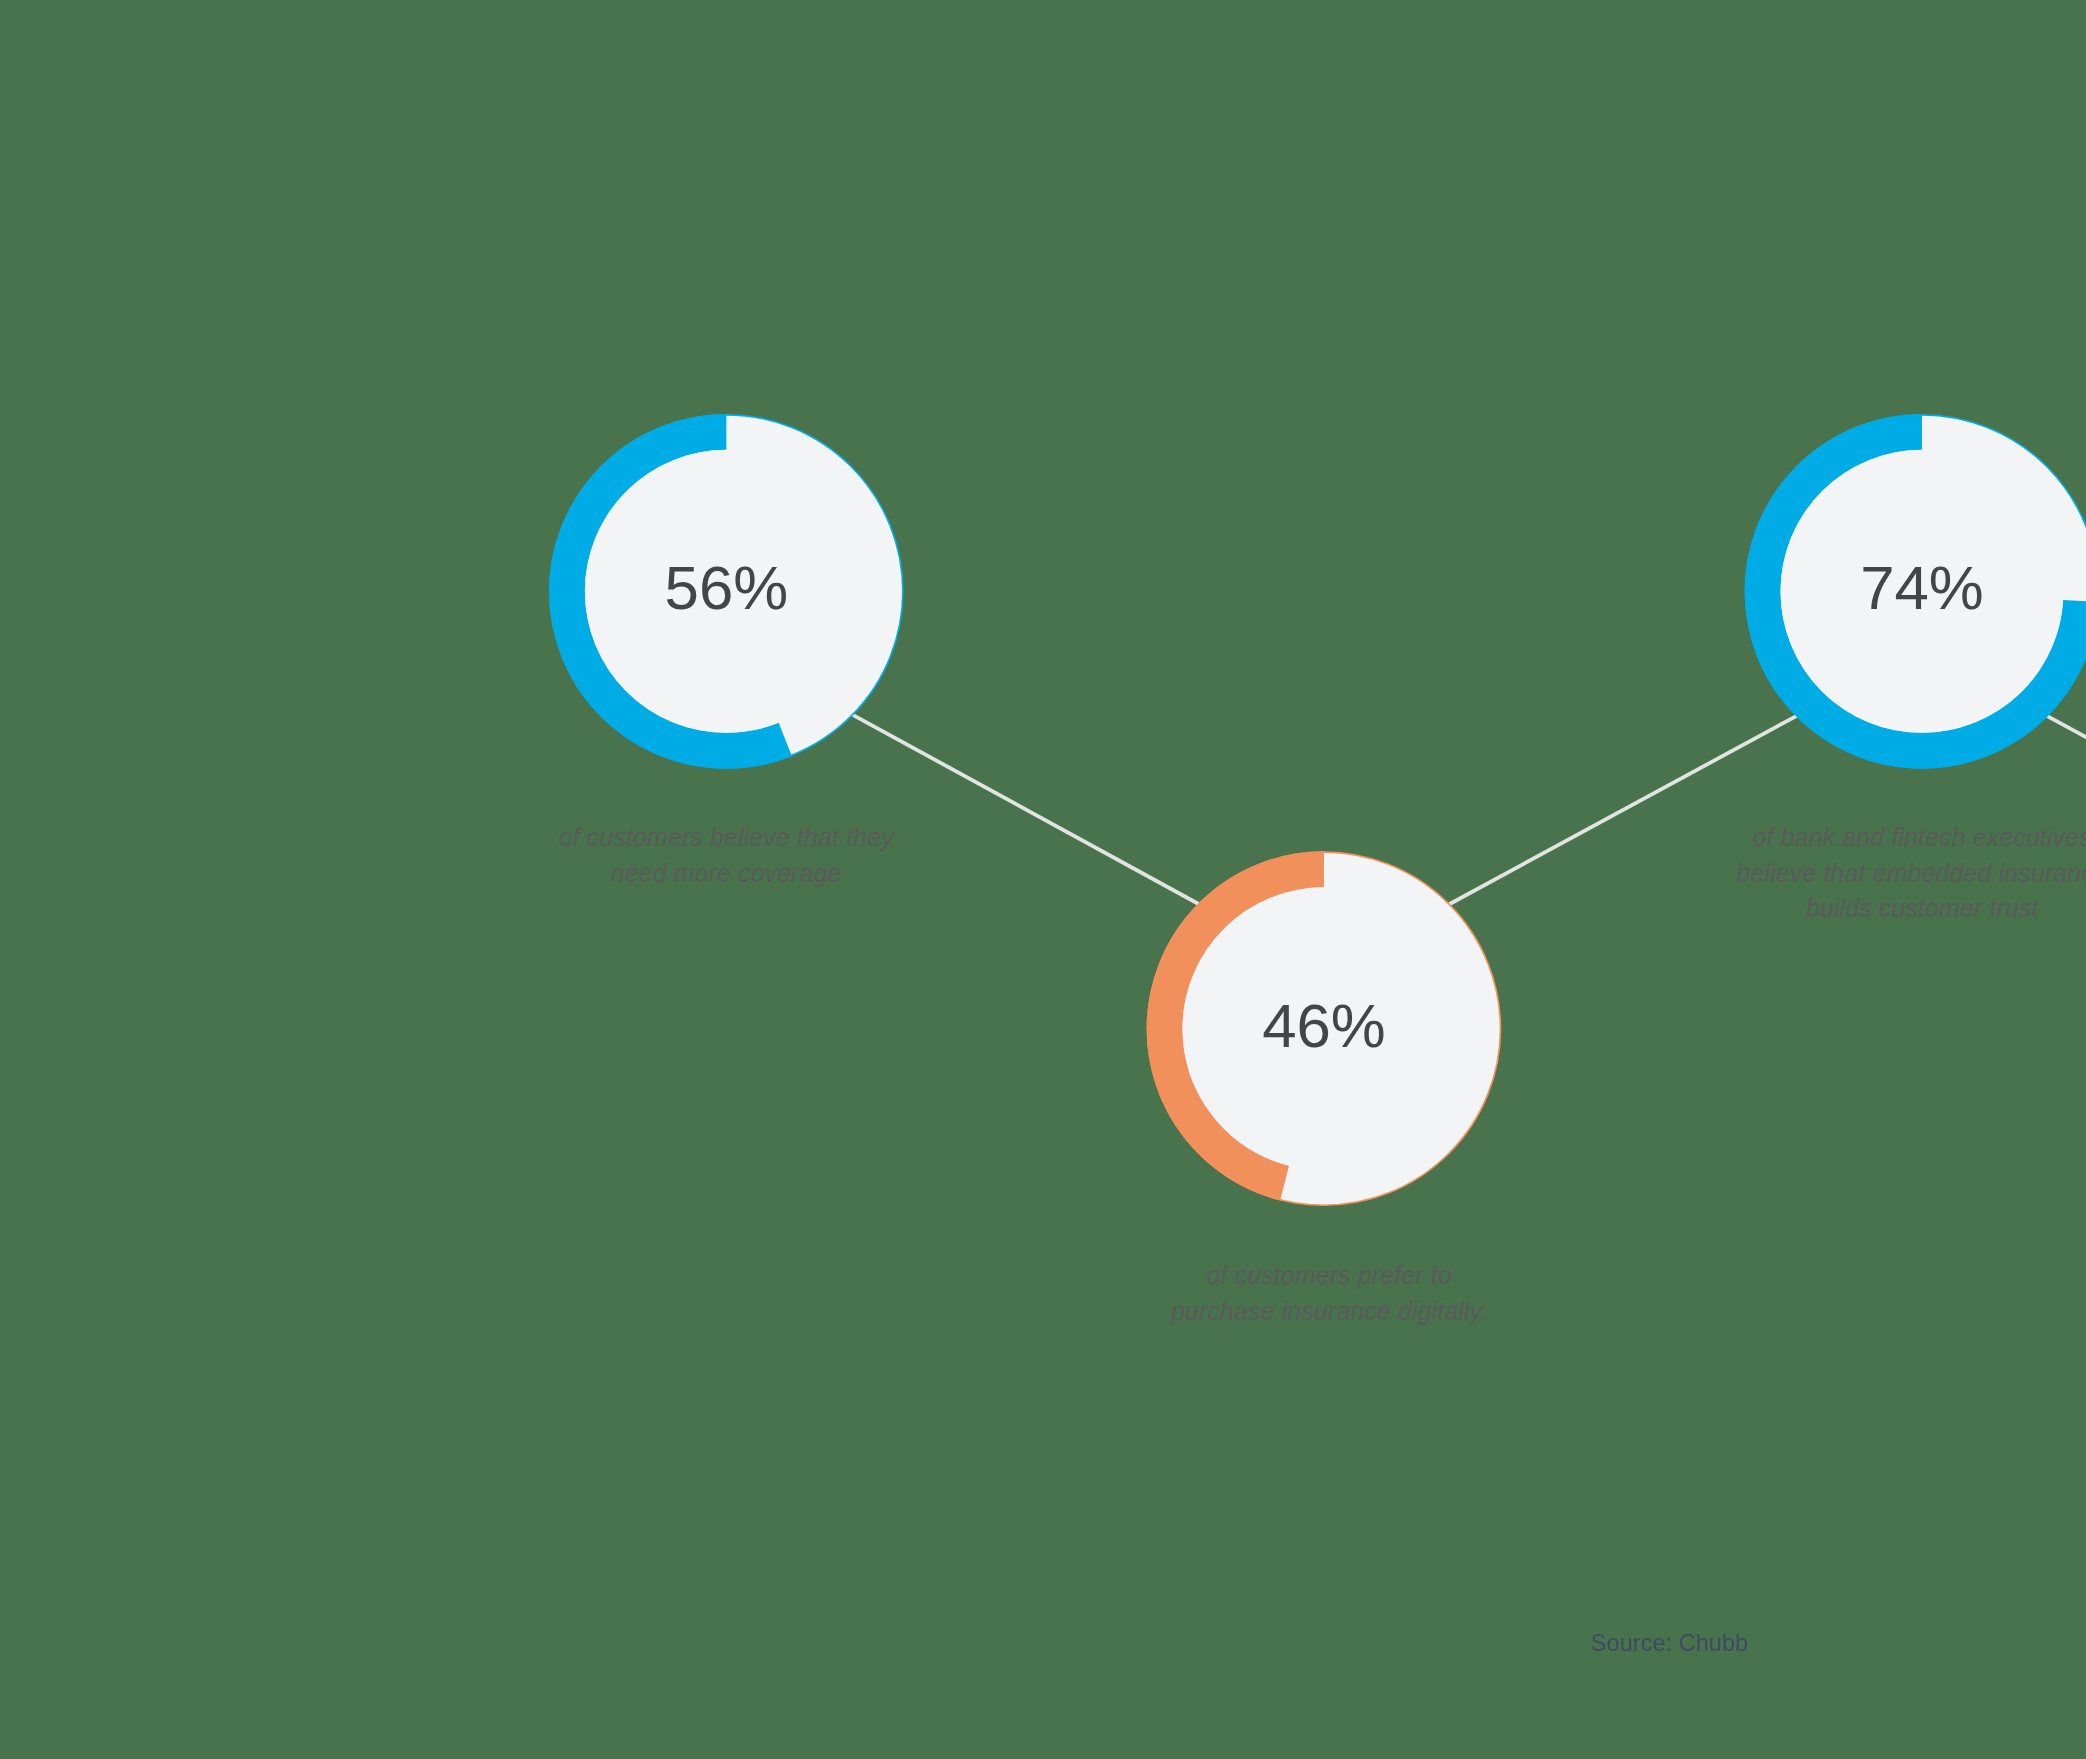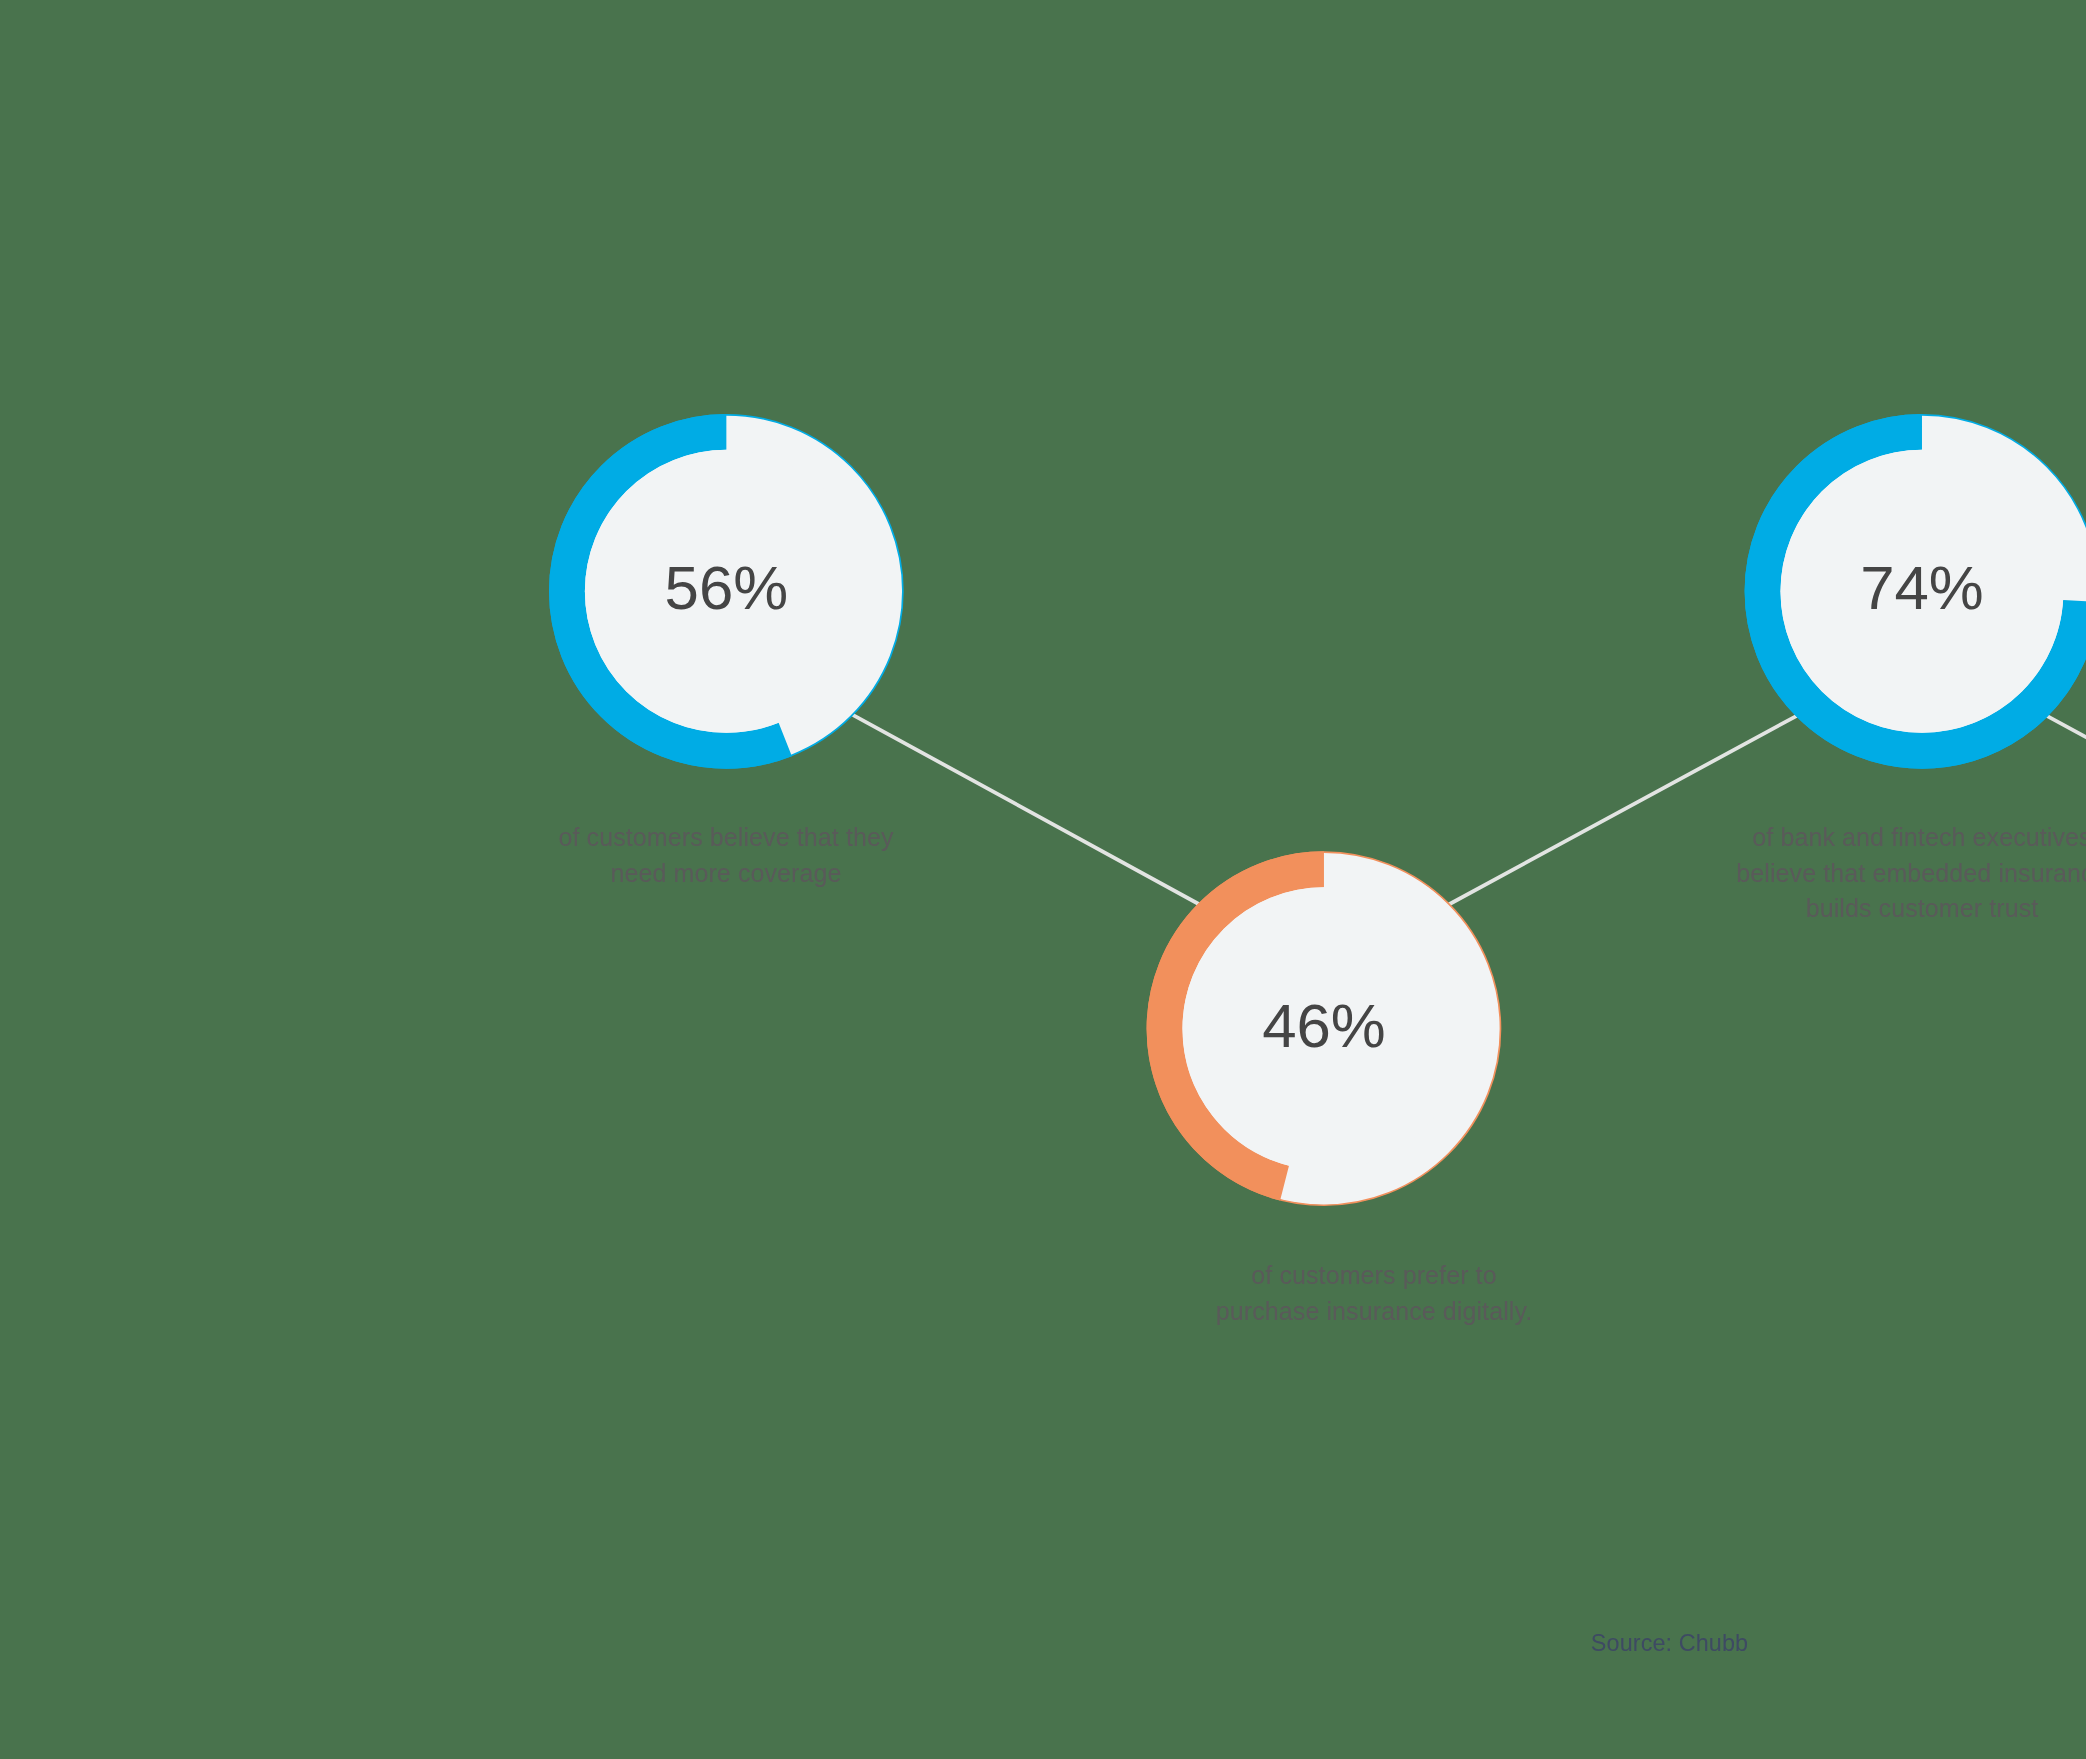--- a/index.html
+++ b/index.html
@@ -45,20 +45,21 @@
   }
   .caption {
     position: absolute;
     color: #5A5A5A;
     font-family: "Liberation Sans", sans-serif;
     font-size: 25px;
     line-height: 1.42;
     text-align: center;
     white-space: pre-line;
     letter-spacing: 0.1px;
+    font-style: italic;
   }
   .source-note {
     position: absolute;
     left: 0;
     width: 3339px;
     top: 1630px;
     text-align: center;
     color: #3E4A63;
     font-family: "Liberation Sans", sans-serif;
     font-size: 23.4px;
@@ -100,21 +101,21 @@
           <circle cx="6035" cy="2465" r="382" class="ring-value" stroke="#F2905C" stroke-width="86" stroke-dasharray="1944.1431977475077 2400.176787342602" transform="rotate(-90 6035 2465) scale(1,-1) translate(0,-4930)"></circle>
           <circle cx="6035" cy="2465" r="339" class="donut-hole" fill="#F2F4F5"></circle>
           <text x="6035" y="2469" class="pct-text" fill="#454545" font-size="148">81%</text>
         </g>
       </g>
   </svg>
 
   <div id="caption-layer">
       <div class="caption" style="left: 392px; top: 820px; width: 668px; color: rgb(90, 90, 90);">of customers believe that they
 need more coverage</div>
-      <div class="caption" style="left: 1040px; top: 1258px; width: 668px; color: rgb(90, 90, 90);">of customers prefer to
+      <div class="caption" style="left: 995px; top: 1258px; width: 668px; color: rgb(90, 90, 90);">of customers prefer to
 purchase insurance digitally.</div>
       <div class="caption" style="left: 1588px; top: 820px; width: 668px; color: rgb(90, 90, 90);">of bank and fintech executives
 believe that embedded insurance
 builds customer trust</div>
     </div>
 
   <div class="source-note">Source: Chubb</div>
 
 </div>
 

